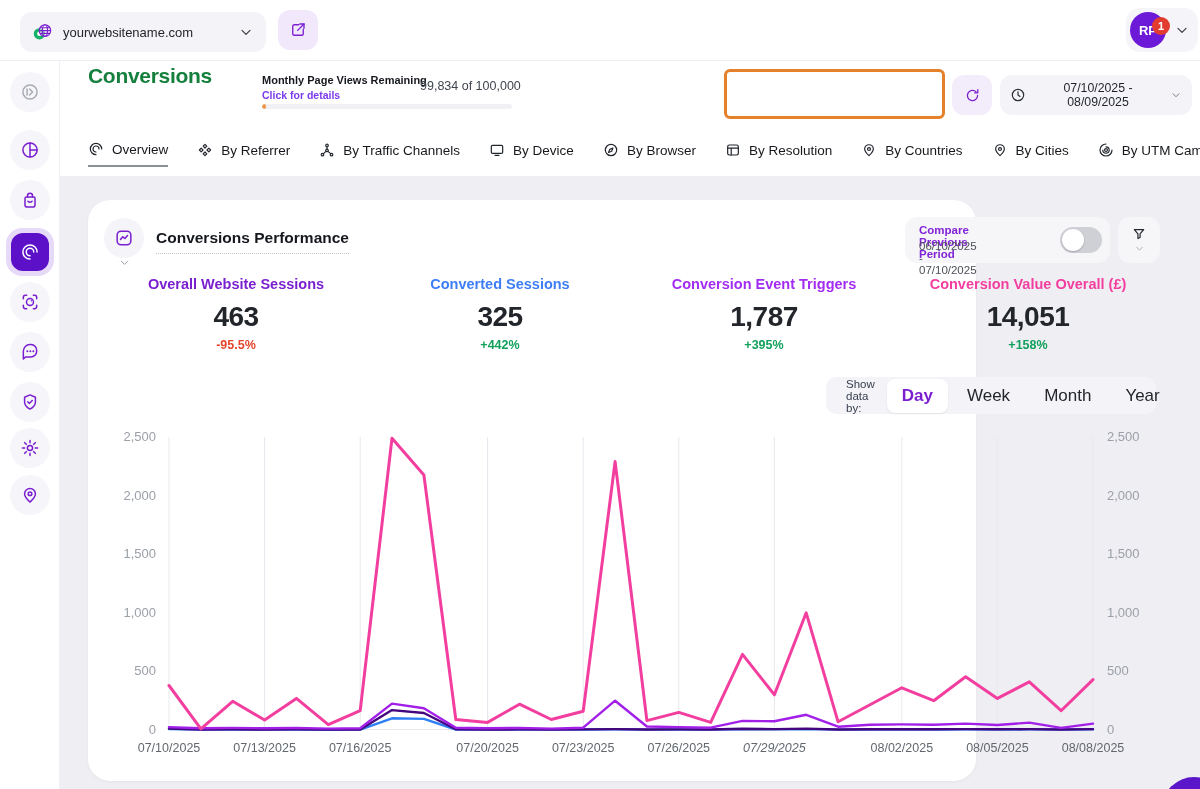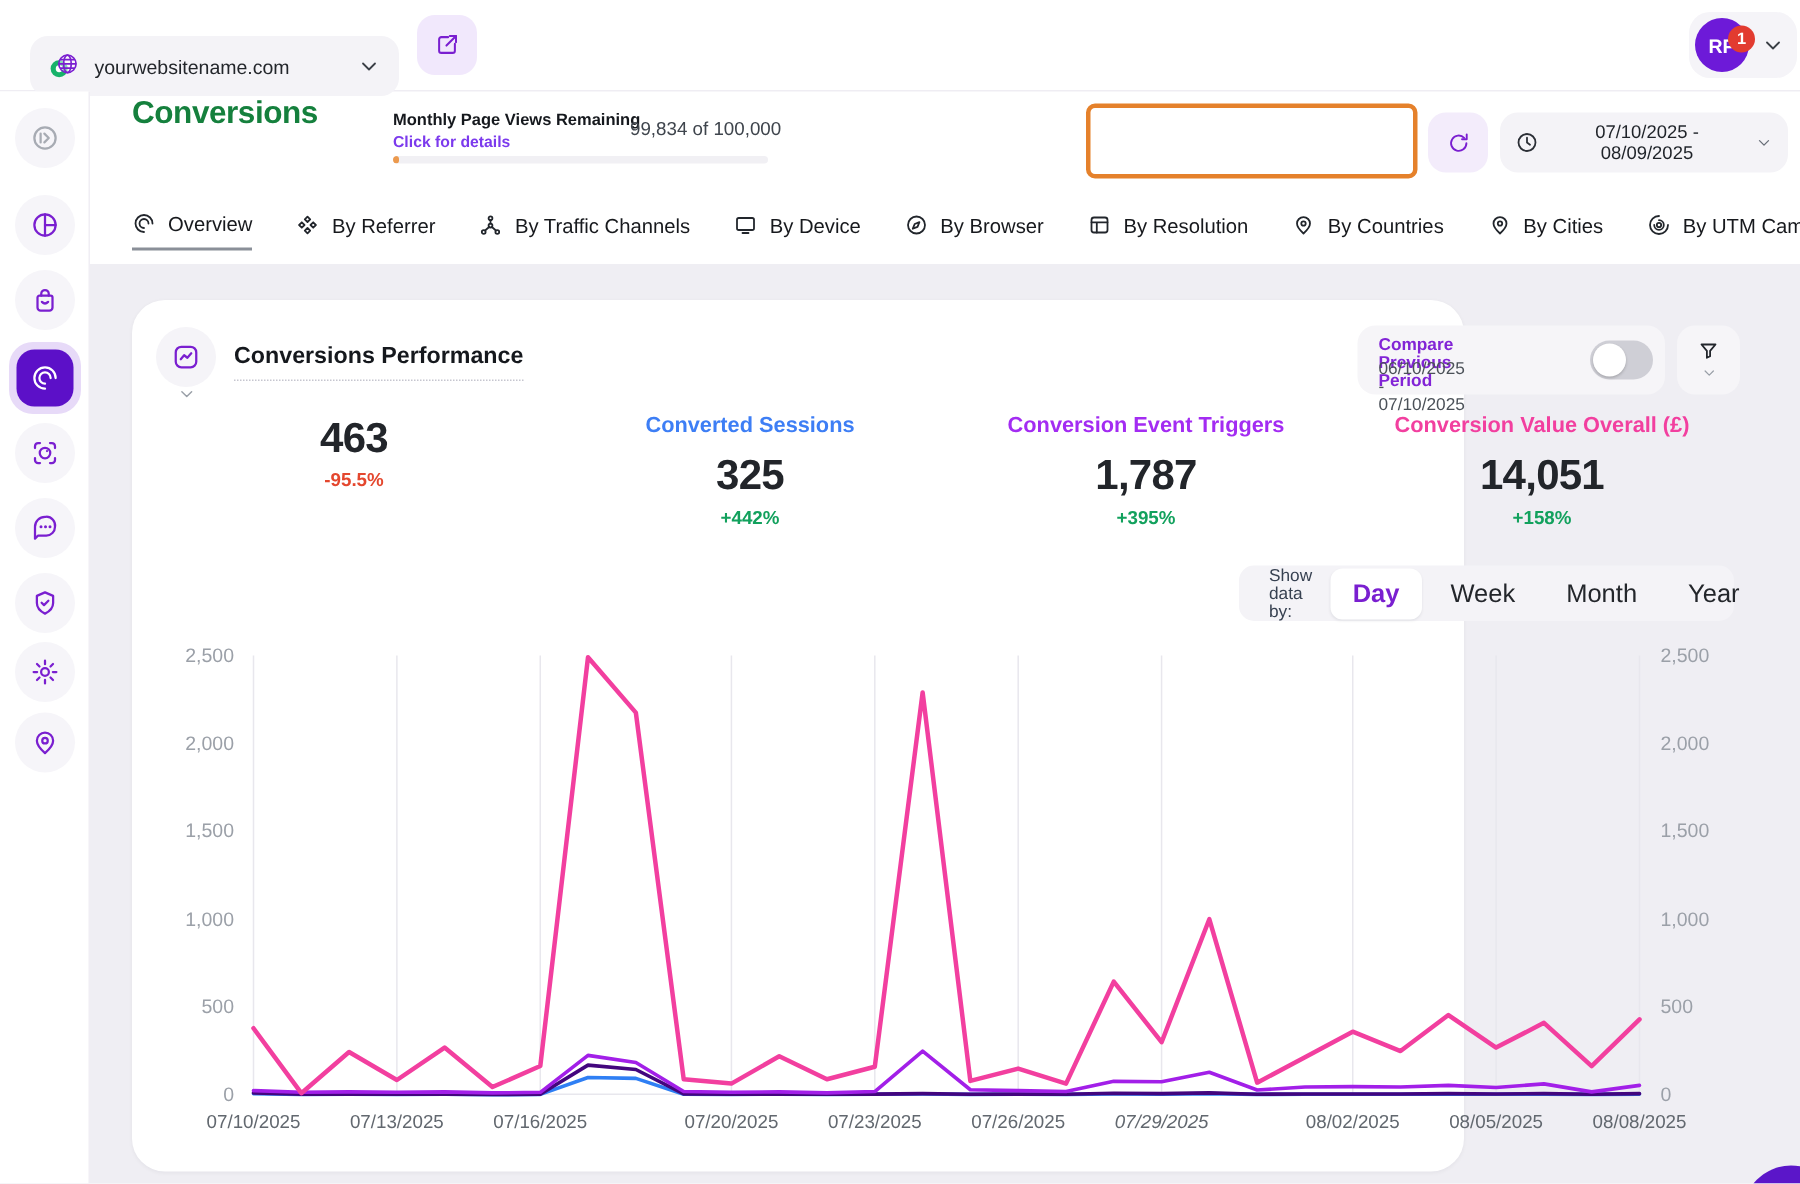--- a/index.html
+++ b/index.html
@@ -8,21 +8,21 @@
   #page{position:relative;width:1200px;height:789px;overflow:hidden;background:#EFEEF3}
   .abs{position:absolute}
   .ic{display:inline-block;flex:0 0 auto}
   .ic svg{width:100%;height:100%;display:block}
 
   
   .band{position:absolute;left:0;top:0;width:1200px;height:176px;background:#fff}
   .topline{position:absolute;left:0;top:60px;width:1200px;height:1px;background:#EFEDF3}
 
   
-  .site-pill{left:20px;top:24px;width:246px;height:40px;display:flex;align-items:center;gap:10px;padding:0 12px;background:#F4F3F7;border-radius:12px;cursor:pointer}
+  .site-pill{left:20px;top:12px;width:246px;height:40px;display:flex;align-items:center;gap:10px;padding:0 12px;background:#F4F3F7;border-radius:12px;cursor:pointer}
   .site-pill .globe{width:21px;height:21px}
   .site-name{font-size:13px;color:#23262B;font-weight:500;flex:1}
   .chev{width:16px;height:16px;color:#3A3F46}
   .open-btn{left:278px;top:10px;width:40px;height:40px;border-radius:12px;background:#F1E8FC;color:#7A1FD0;display:flex;align-items:center;justify-content:center;border:none;cursor:pointer}
   .open-btn .ic{width:18px;height:18px}
   .acct{left:1126px;top:8px;width:72px;height:44px;border-radius:14px;background:#F5F4F8;cursor:pointer}
   .avatar{left:1130px;top:12px;width:36px;height:36px;border-radius:50%;background:#6D1AD8;color:#fff;font-size:13px;font-weight:700;display:flex;align-items:center;justify-content:center}
   .badge{left:1152px;top:17px;width:18px;height:18px;border-radius:50%;background:#E23B30;color:#fff;font-size:11px;font-weight:700;display:flex;align-items:center;justify-content:center}
   .acct-chev{left:1174px;top:22px}
 
@@ -368,20 +368,21 @@
         </span>
       <span class="ic chev">
           <svg viewBox="0 0 24 24" fill="none" stroke="currentColor" stroke-width="1.8" stroke-linecap="round" stroke-linejoin="round">
             <path d="M6 9.5l6 6 6-6"></path>
           </svg>
         </span>
     </div>
 
     <div class="abs metrics" id="metrics">
         <div class="metric">
+          <div class="m-label" style="color: rgb(122, 31, 208);">Overall Website Sessions</div>
           <div class="m-value">463</div>
           <div class="m-delta" style="color: rgb(228, 71, 46);">-95.5%</div>
         </div>
         <div class="metric">
           <div class="m-label" style="color: rgb(61, 126, 245);">Converted Sessions</div>
           <div class="m-value">325</div>
           <div class="m-delta" style="color: rgb(18, 161, 93);">+442%</div>
         </div>
         <div class="metric">
           <div class="m-label" style="color: rgb(163, 44, 242);">Conversion Event Triggers</div>

